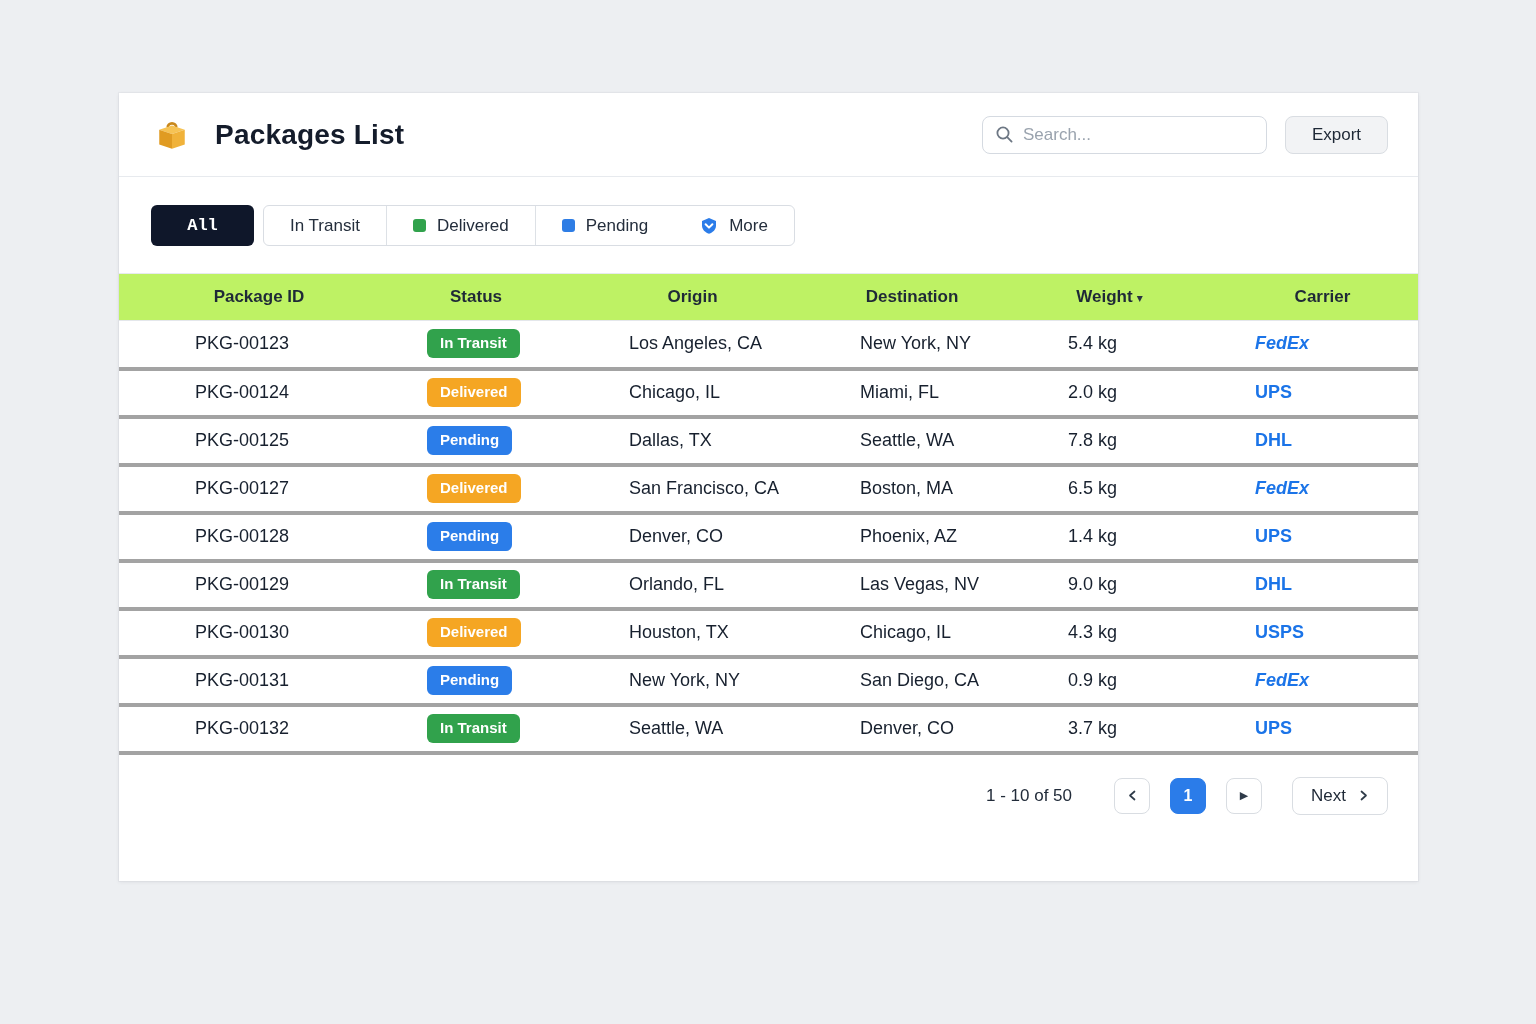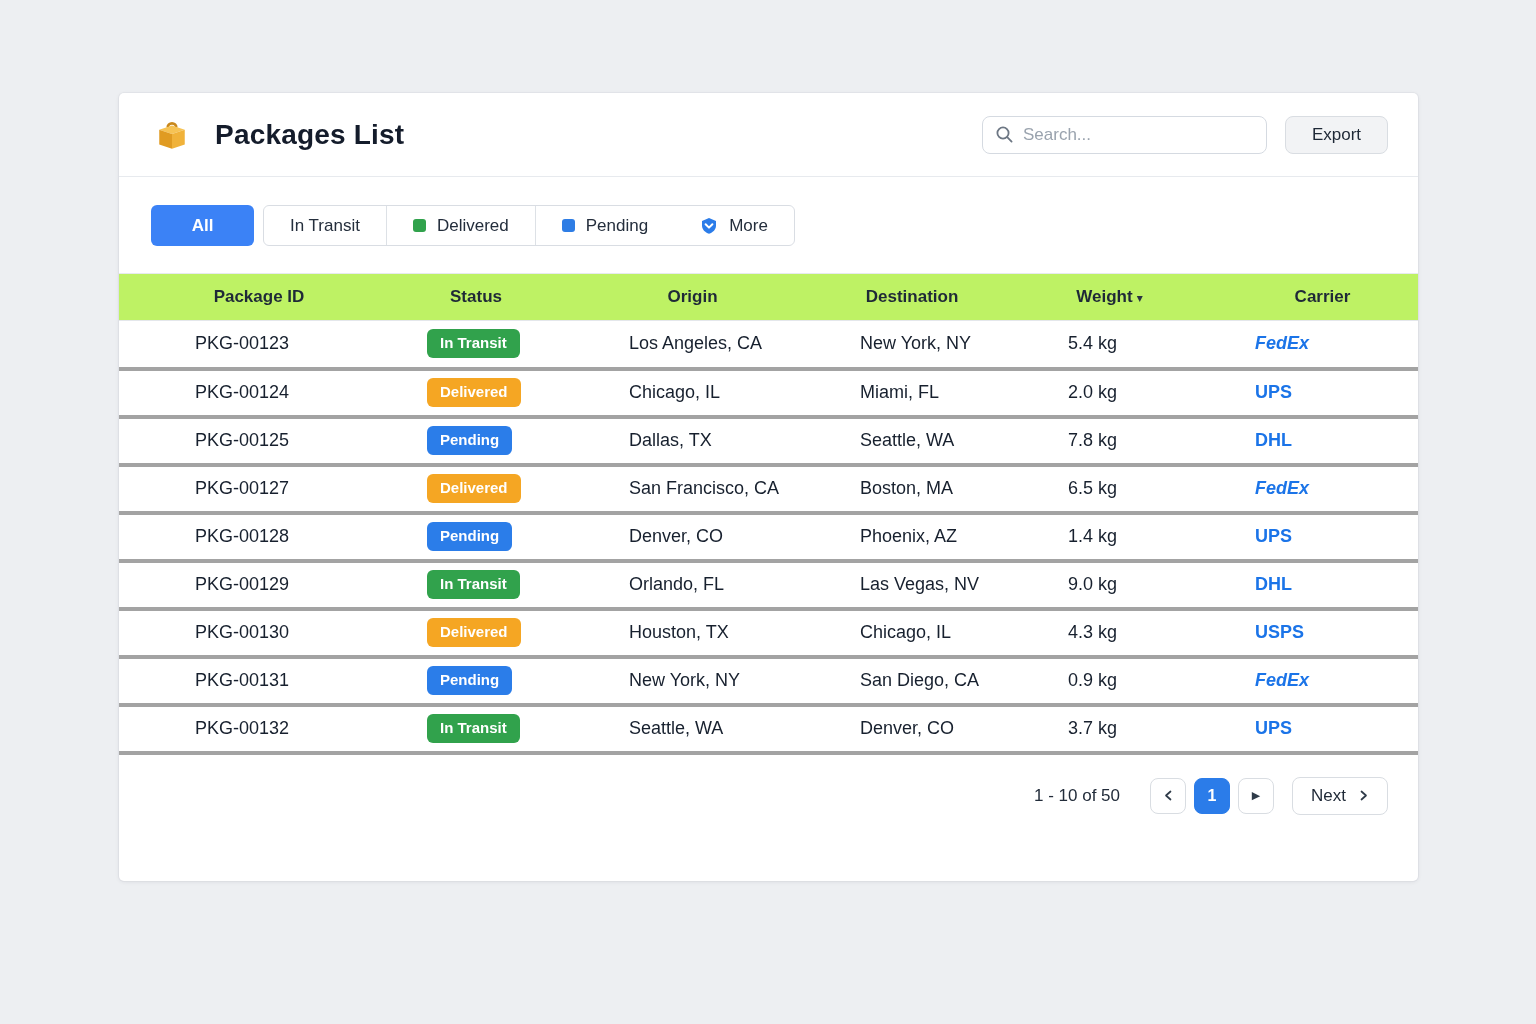--- a/index.html
+++ b/index.html
@@ -7,21 +7,21 @@
     width: 1536px; height: 1024px;
     background: #edeff2;
     font-family: "Liberation Sans", "DejaVu Sans", sans-serif;
     overflow: hidden;
   }
   .card {
     position: absolute;
     left: 119px; top: 93px;
     width: 1299px; height: 788px;
     background: #ffffff;
-    border-radius: 5px;
+    border-radius: 0;
     box-shadow: 0 1px 4px rgba(20,30,50,0.08), 0 0 0 1px rgba(20,30,50,0.03);
     overflow: hidden;
   }
 
   
   .card-header {
     height: 84px;
     display: flex; align-items: center;
     padding: 0 30px 0 36px;
     border-bottom: 1px solid #e7eaee;
@@ -56,24 +56,24 @@
   }
 
   
   .filter-bar {
     display: flex; align-items: stretch;
     padding: 28px 30px 0 32px;
     height: 96px;
   }
   .filter-all {
     width: 103px; height: 41px;
-    background: #3b82f6; color: #ffffff;
+    background: #0f172a; color: #ffffff;
     border: none; border-radius: 6px;
     font-size: 17px; font-weight: 700;
-    font-family: Liberation Sans, sans-serif; cursor: pointer;
+    font-family: Liberation Mono, monospace; cursor: pointer;
   }
   .filter-group {
     margin-left: 9px;
     display: flex; align-items: stretch;
     height: 41px;
     border: 1px solid #d9dde3; border-radius: 6px;
     background: #ffffff; overflow: hidden;
   }
   .filter-item {
     display: flex; align-items: center; gap: 11px;
@@ -119,21 +119,21 @@
   .badge-green  { background: #31a24c; }
   .badge-orange { background: #f5a623; }
   .badge-blue   { background: #2b7de9; }
   .carrier { font-weight: 700; color: #1b74e8; text-decoration: none; cursor: pointer; }
   .carrier-italic { font-style: italic; }
 
   
   .card-footer {
     height: 82px;
     display: flex; align-items: center; justify-content: flex-end;
-    padding-right: 30px; gap: 8px;
+    padding-right: 30px; gap: 20px;
   }
   .range-text { font-size: 17px; color: #222c3a; margin-right: 22px; }
   .page-btn {
     width: 36px; height: 36px;
     display: flex; align-items: center; justify-content: center;
     background: #ffffff;
     border: 1px solid #d9dde2; border-radius: 8px;
     font-family: inherit; font-size: 15px; color: #2f3b49;
     cursor: pointer;
   }

